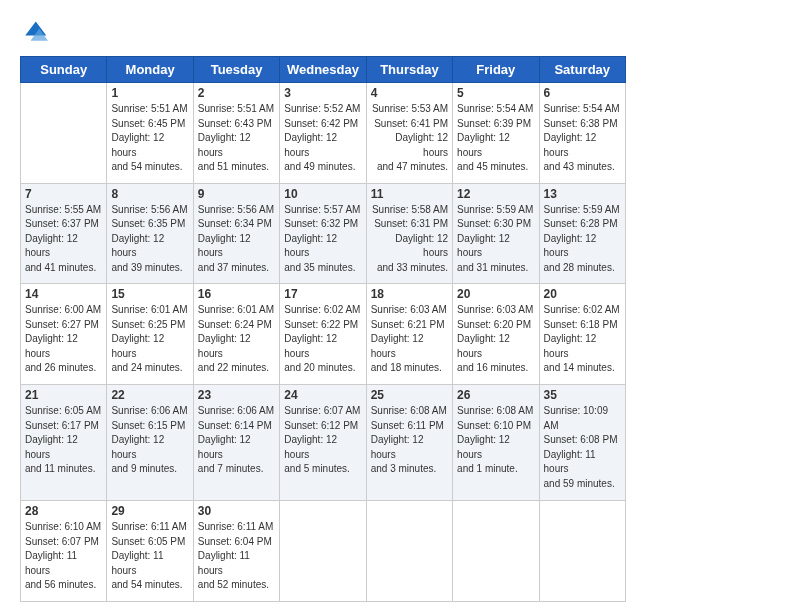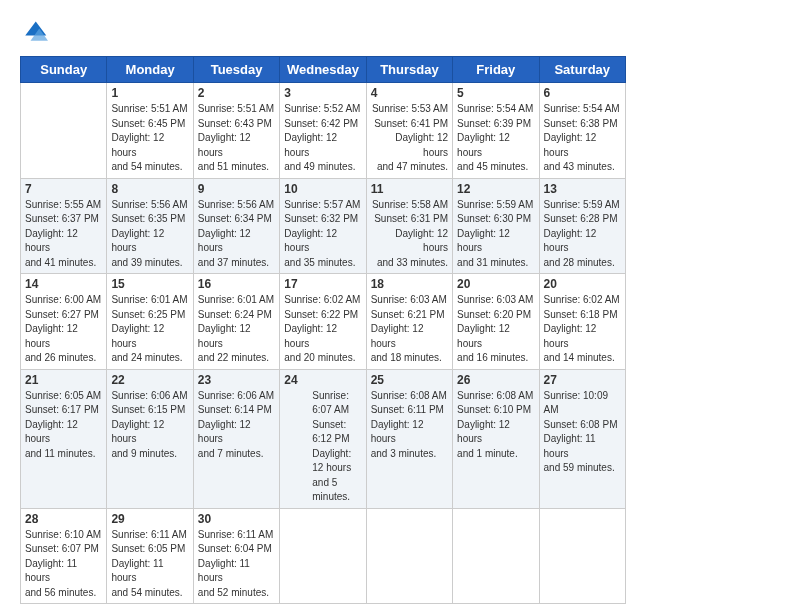--- a/index.html
+++ b/index.html
@@ -296,41 +296,41 @@
           </td>
           <td>
             <span class="day-num">23</span>
             <div class="cell-text" style="white-space: pre-line;">Sunrise: 6:06 AM
 Sunset: 6:14 PM
 Daylight: 12 hours
 and 7 minutes.</div>
           </td>
           <td>
             <span class="day-num">24</span>
-            <div class="cell-text" style="white-space: pre-line; margin-left: 28px;">Sunrise: 6:07 AM
+            <div class="cell-text" style="white-space: pre-line;">Sunrise: 6:07 AM
 Sunset: 6:12 PM
 Daylight: 12 hours
 and 5 minutes.</div>
           </td>
           <td>
             <span class="day-num">25</span>
             <div class="cell-text" style="white-space: pre-line;">Sunrise: 6:08 AM
 Sunset: 6:11 PM
 Daylight: 12 hours
 and 3 minutes.</div>
           </td>
           <td>
             <span class="day-num">26</span>
             <div class="cell-text" style="white-space: pre-line;">Sunrise: 6:08 AM
 Sunset: 6:10 PM
 Daylight: 12 hours
 and 1 minute.</div>
           </td>
           <td>
-            <span class="day-num">27</span>
+            <span class="day-num">35</span>
             <div class="cell-text" style="white-space: pre-line;">Sunrise: 10:09 AM
 Sunset: 6:08 PM
 Daylight: 11 hours
 and 59 minutes.</div>
           </td>
         </tr>
         <tr class="row-normal">
           <td>
             <span class="day-num">28</span>
             <div class="cell-text" style="white-space: pre-line;">Sunrise: 6:10 AM

